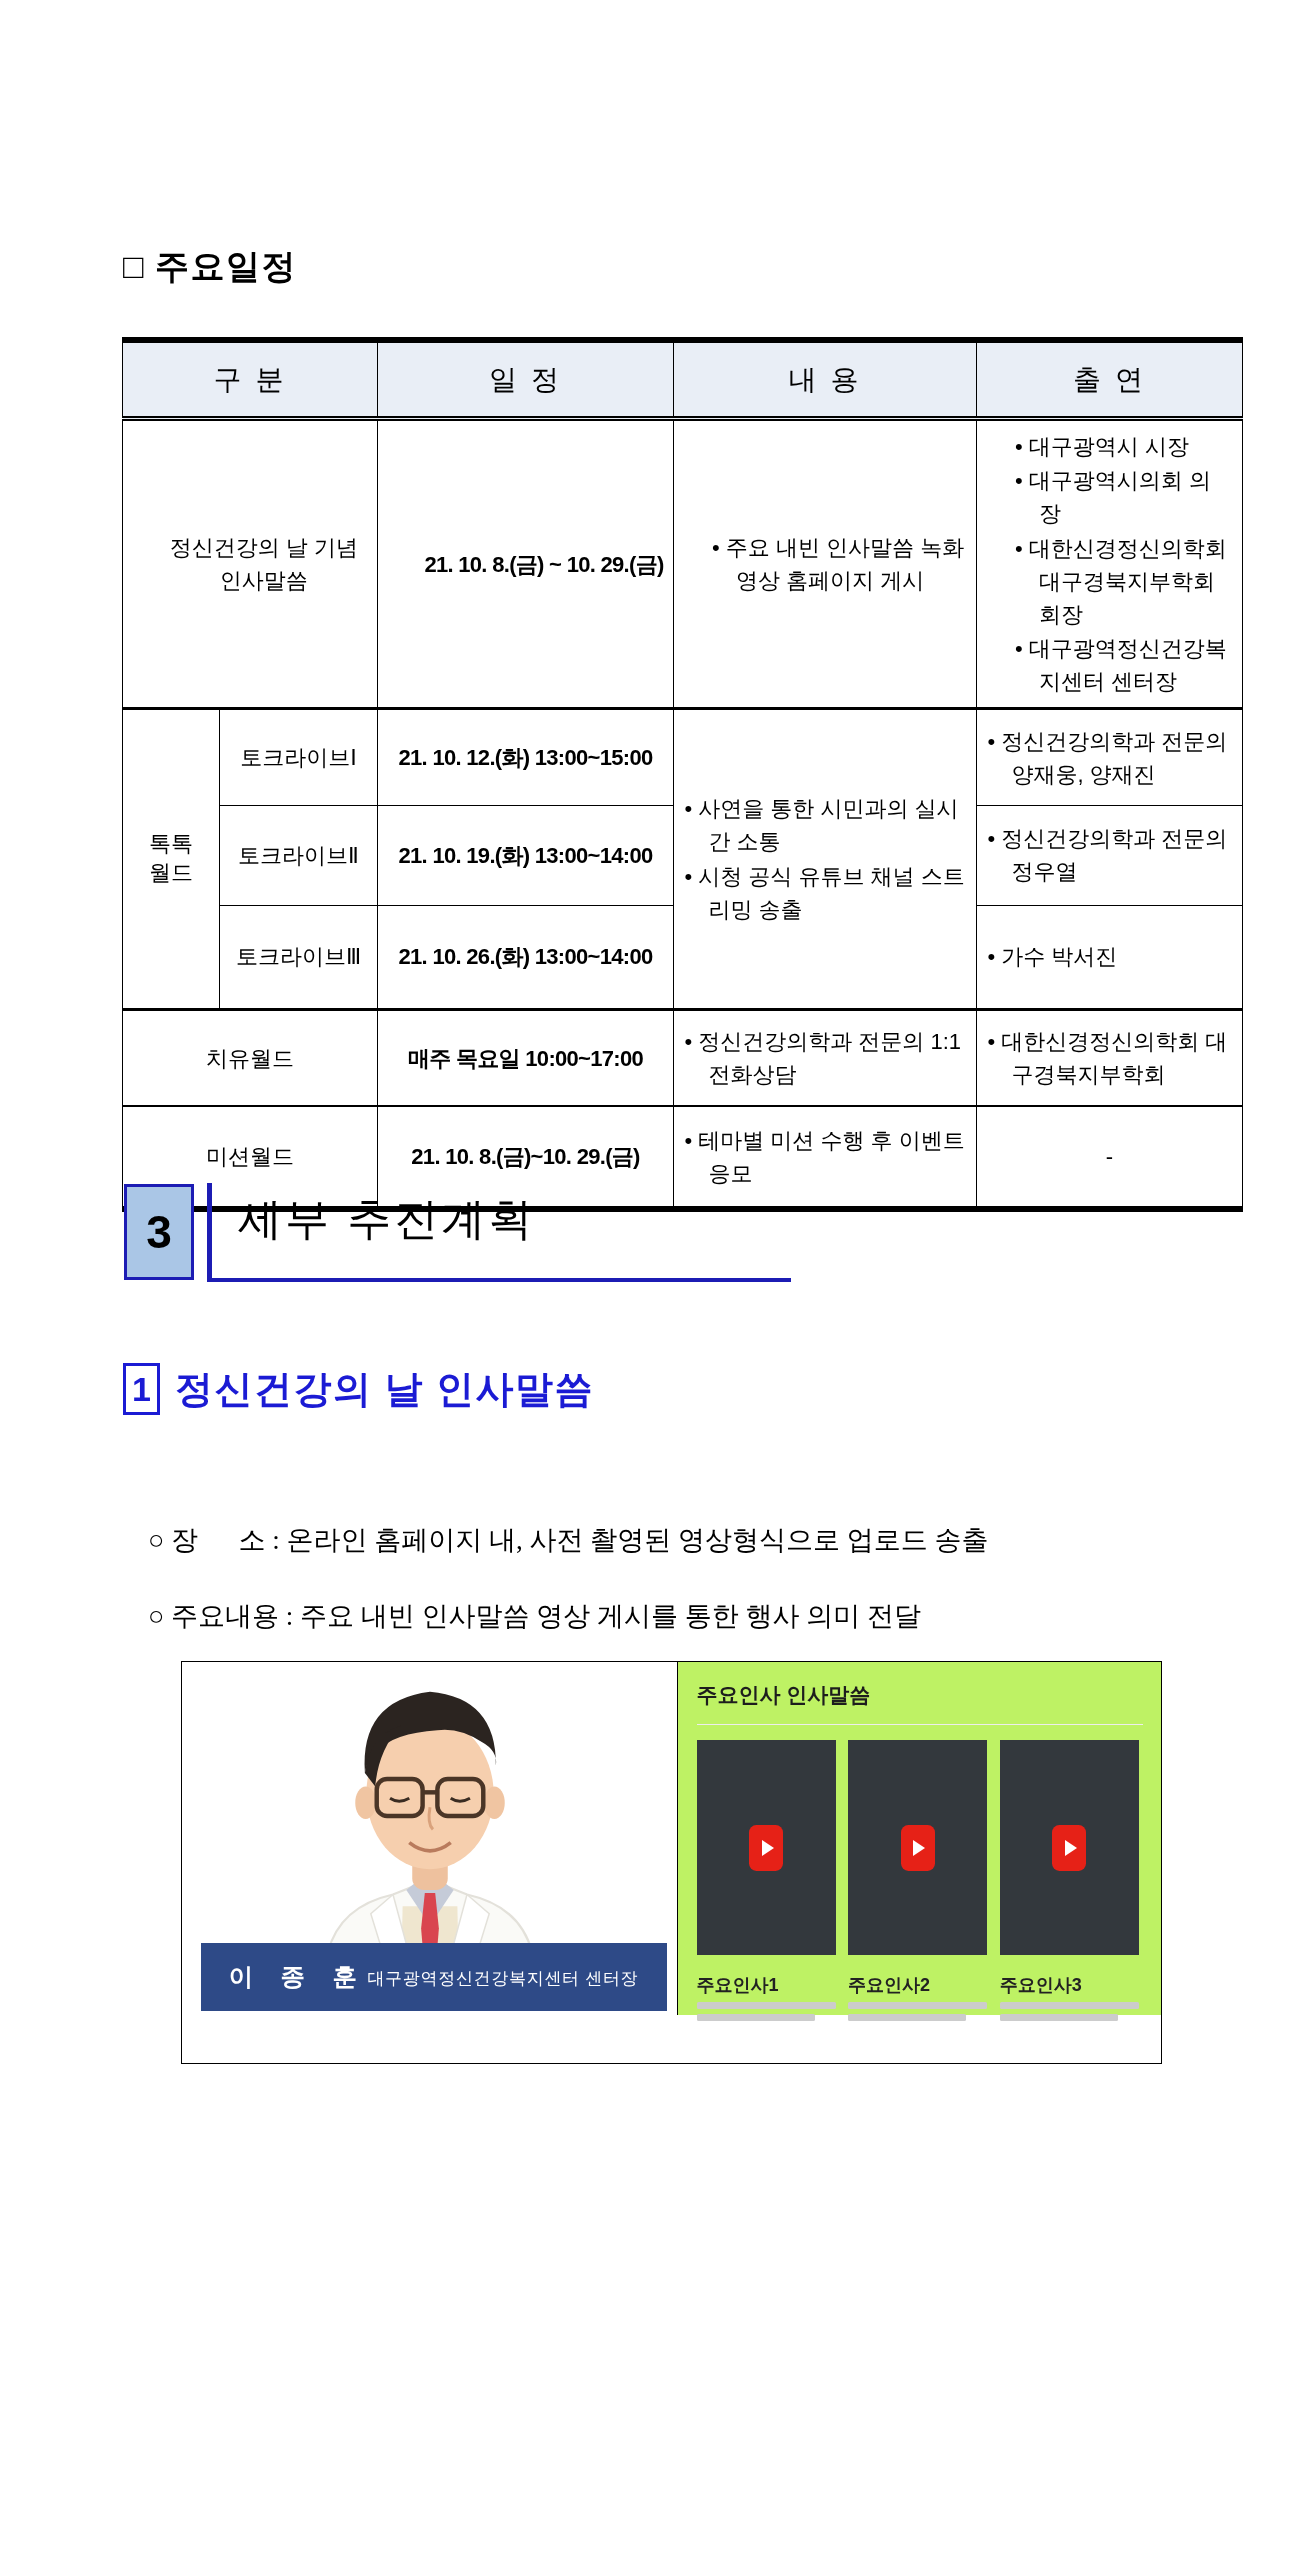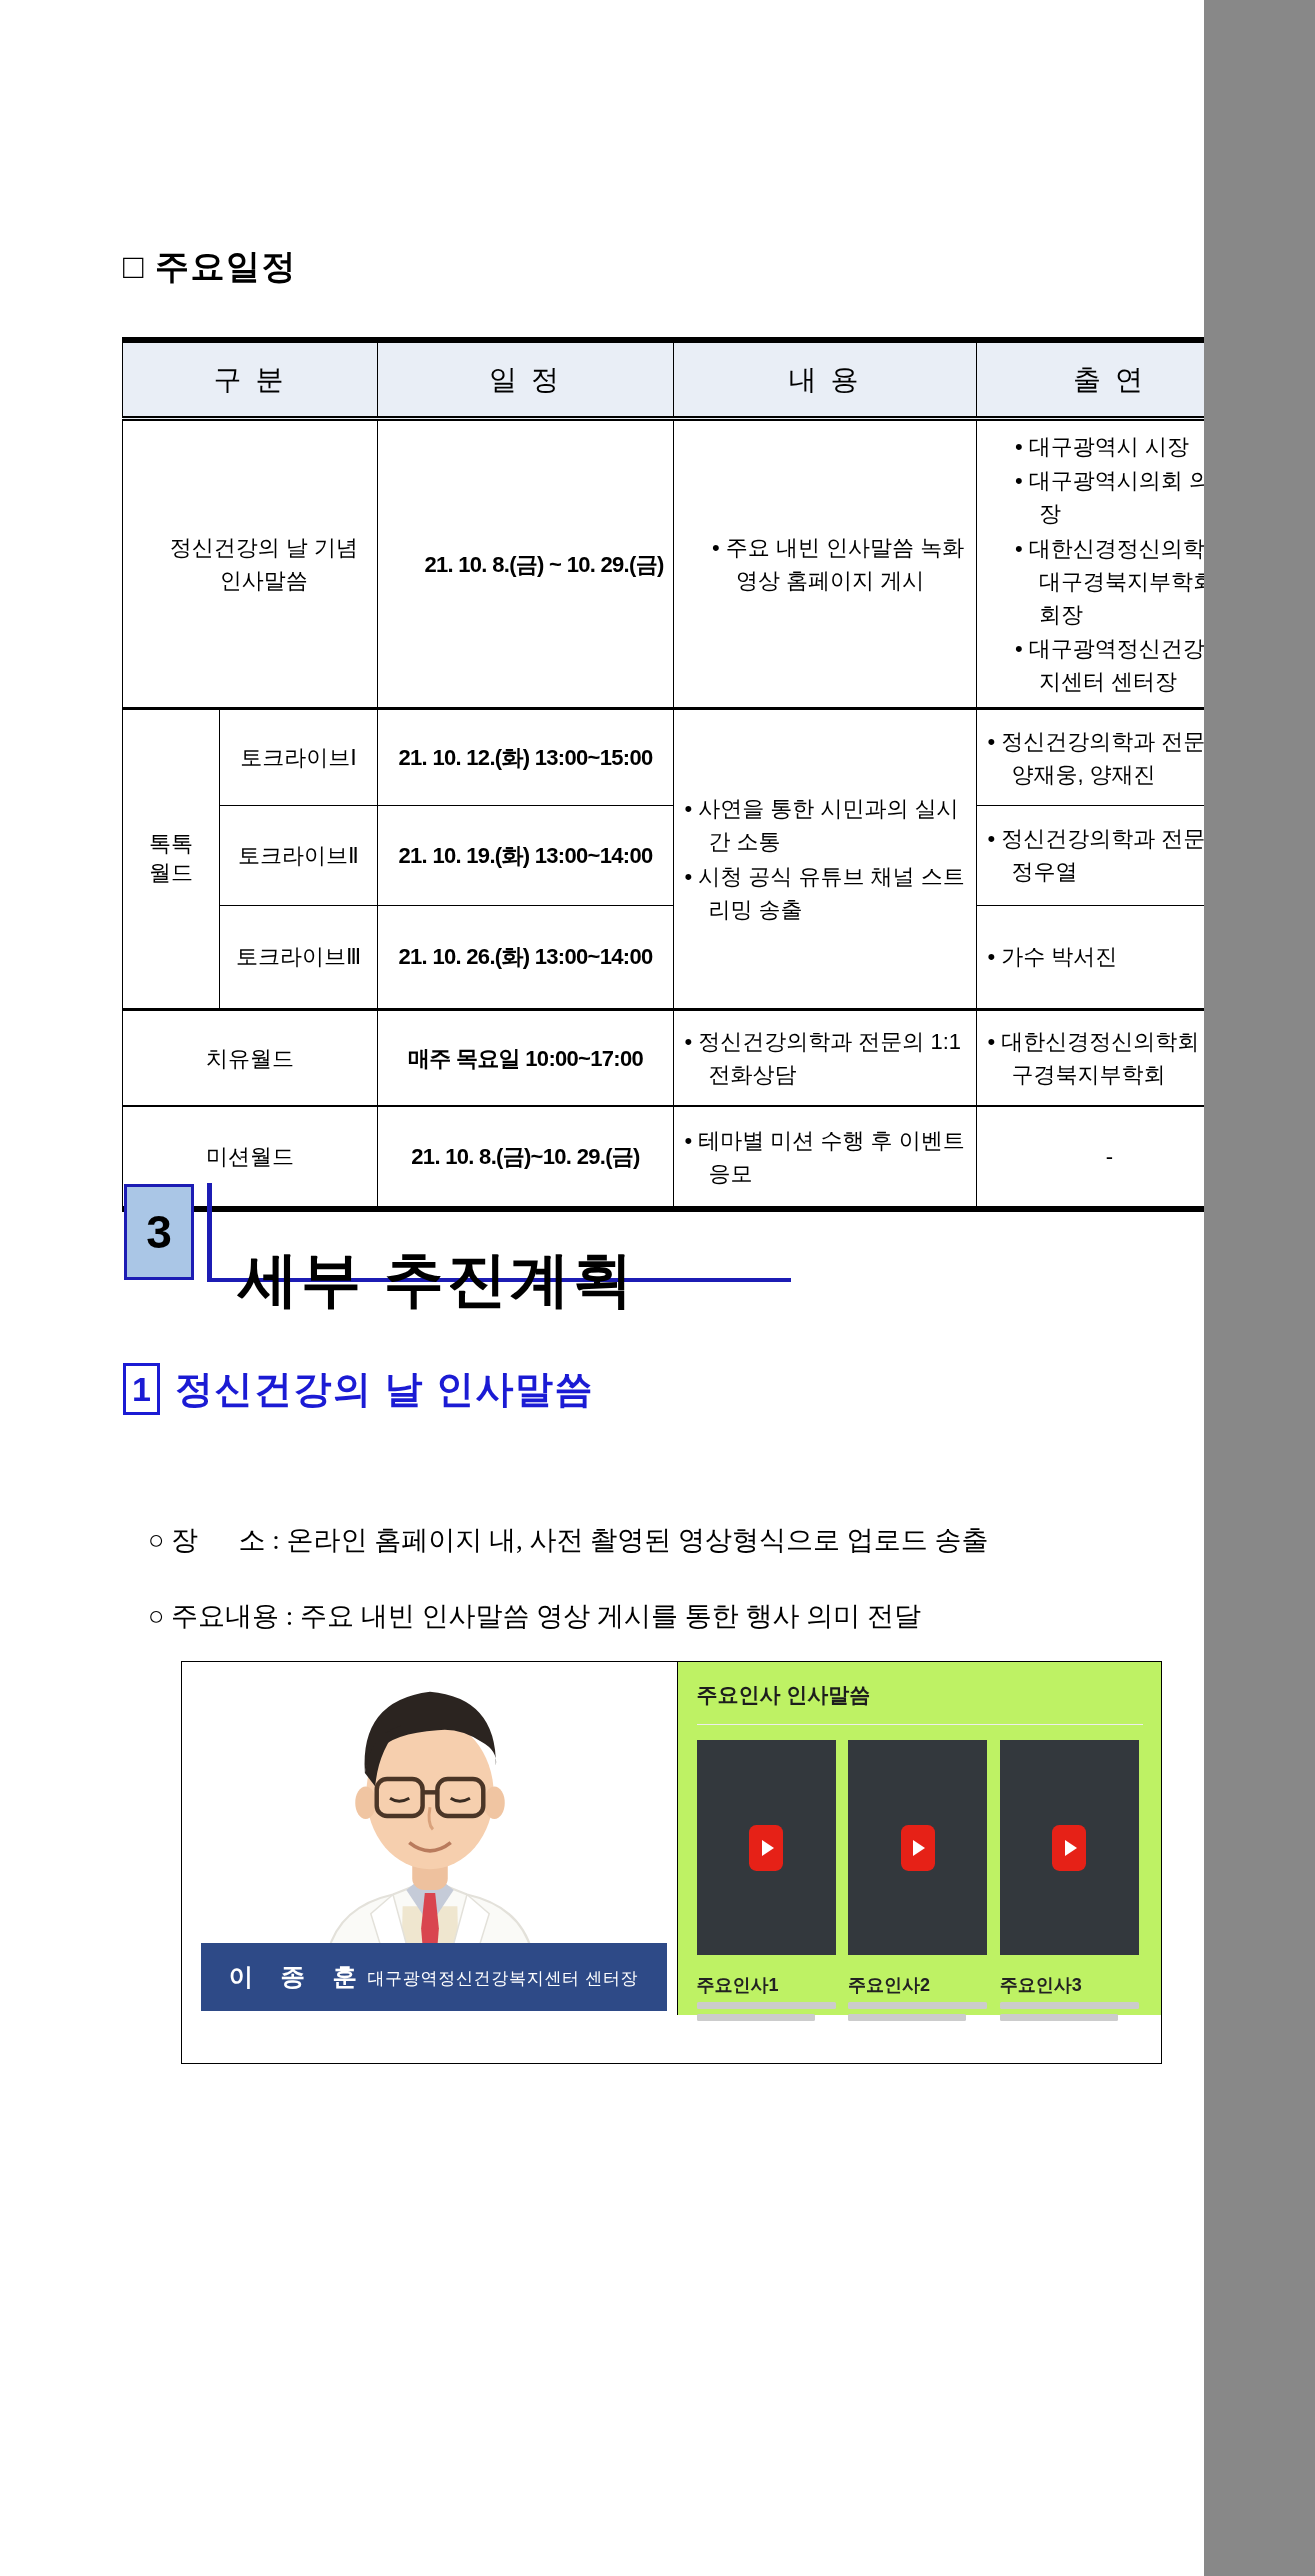--- a/index.html
+++ b/index.html
@@ -1,16 +1,16 @@
 <!DOCTYPE html>
 <html style="font-size:12px"><head>
 <meta charset="utf-8">
 <style>
   html,body{margin:0;padding:0;background:#888;}
-  .page{position:relative;width:1204px;height:2576px;background:#ffffff;
+  .page{position:relative;width:1315px;height:2576px;background:#ffffff;
         font-family:"Liberation Serif","DejaVu Serif",serif;color:#000;overflow:hidden;}
 
   
   .doc-title{position:absolute;left:123px;top:244px;font-size:34px;font-weight:bold;letter-spacing:1.5px;}
 
   
   .sched{position:absolute;left:122px;top:337px;width:1121px;border-collapse:collapse;table-layout:fixed;
          font-family:"Liberation Sans","DejaVu Sans",sans-serif;}
   .sched td,.sched th{border:1.5px solid #000;vertical-align:middle;}
   .sched{border:1.5px solid #000;border-top:6px solid #000;border-bottom:6px solid #000;}
@@ -30,22 +30,22 @@
   .bullet::before{content:"• ";}
   .date-cell{text-align:center;font-weight:bold;font-size:23px;letter-spacing:-0.7px;}
   .cat-narrow{width:52px;margin:0 auto;line-height:1.3;}
 
   
   .sec-box{position:absolute;left:124px;top:1184px;width:64px;height:90px;background:#aac6e6;
            border:3.7px solid #1c1cb4;display:flex;align-items:center;justify-content:center;
            font-family:"Liberation Sans","DejaVu Sans",sans-serif;font-size:46px;font-weight:bold;color:#000;}
   .sec-rule{position:absolute;left:207px;top:1183px;width:579px;height:95px;
             border-left:5.2px solid #1c1cb4;border-bottom:4.4px solid #1c1cb4;}
-  .sec-title{position:absolute;left:238px;top:1240px;font-family:"Liberation Sans","DejaVu Sans",sans-serif;
-             font-size:60px;font-weight:bold;letter-spacing:3px;}
+  .sec-title{position:absolute;left:238px;top:1190px;font-family:"Liberation Sans","DejaVu Sans",sans-serif;
+             font-size:44px;font-weight:normal;letter-spacing:3px;}
 
   
   .sub-row{position:absolute;left:123px;top:1363px;display:flex;align-items:center;
            font-family:"Liberation Sans","DejaVu Sans",sans-serif;color:#1b1bd4;}
   .sub-num{width:31px;height:46px;border:3px solid #1b1bd4;display:flex;align-items:center;justify-content:center;
            font-size:34px;font-weight:bold;margin-right:15px;}
   .sub-title{font-size:38px;font-weight:bold;letter-spacing:1.5px;}
 
   
   .info-line{position:absolute;left:148px;font-size:27px;letter-spacing:0px;}

